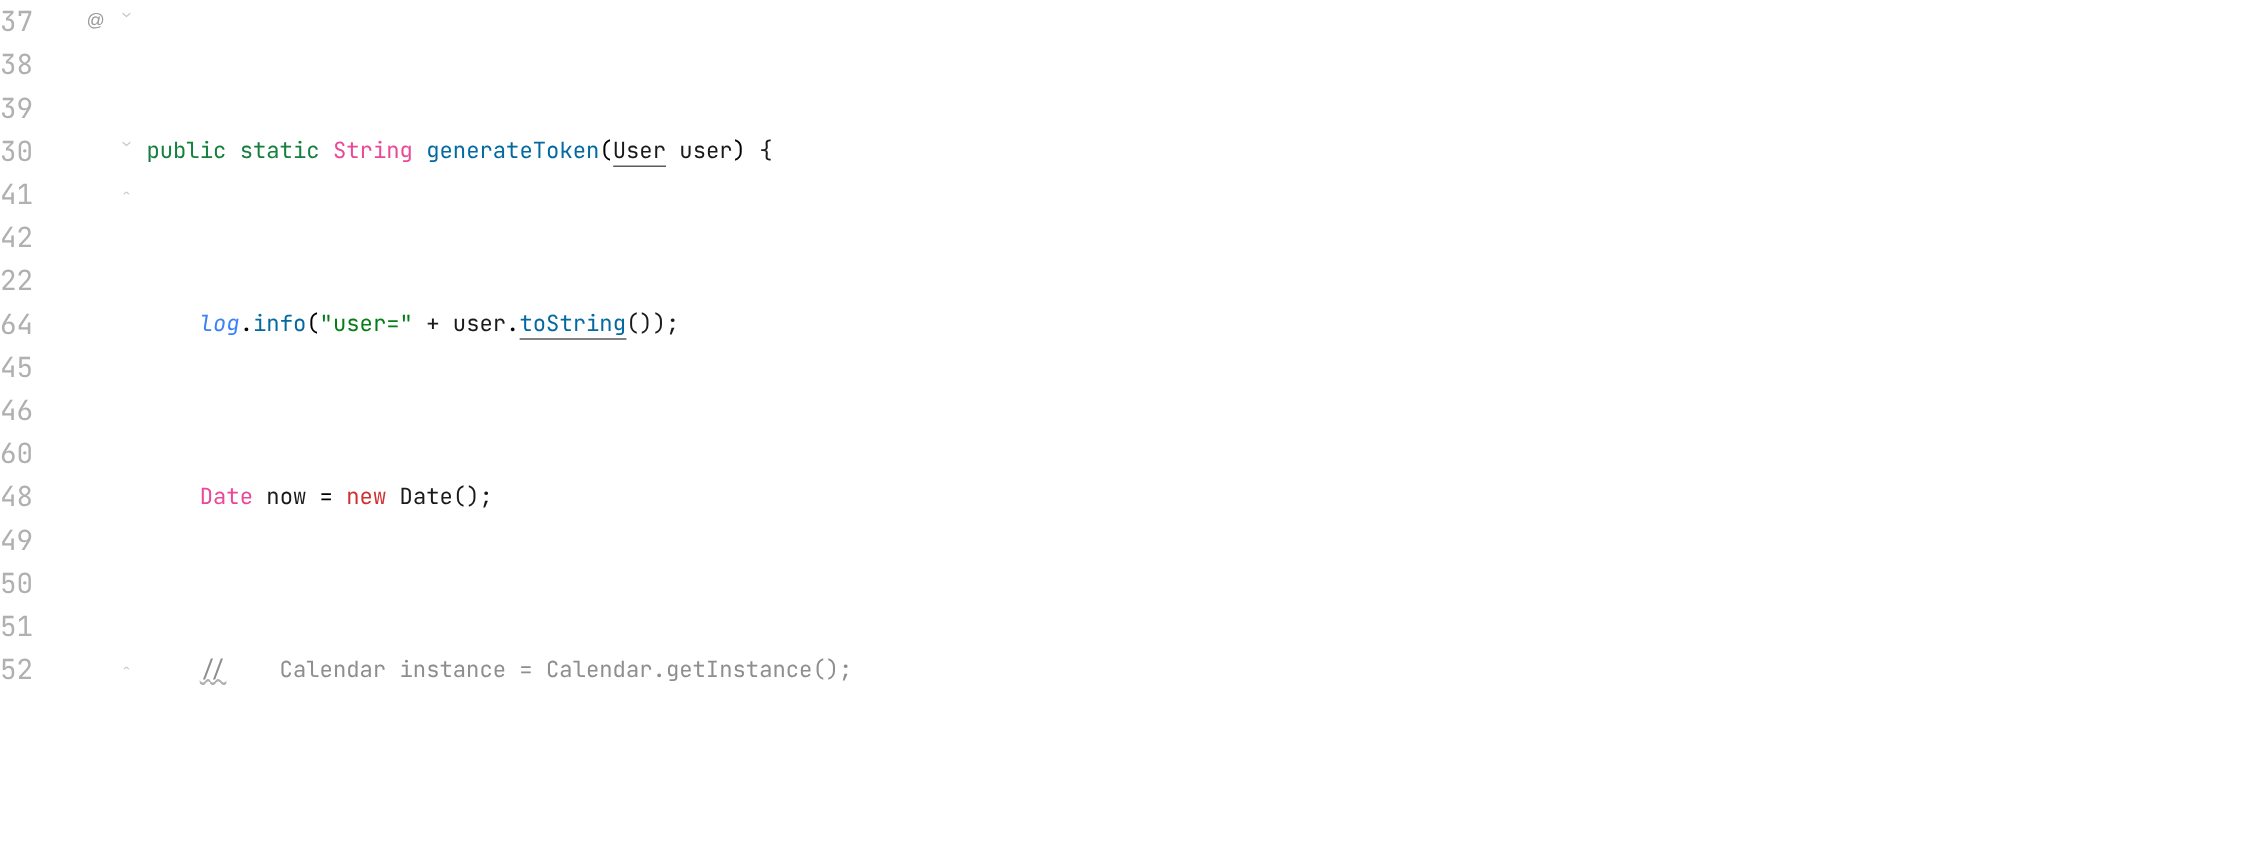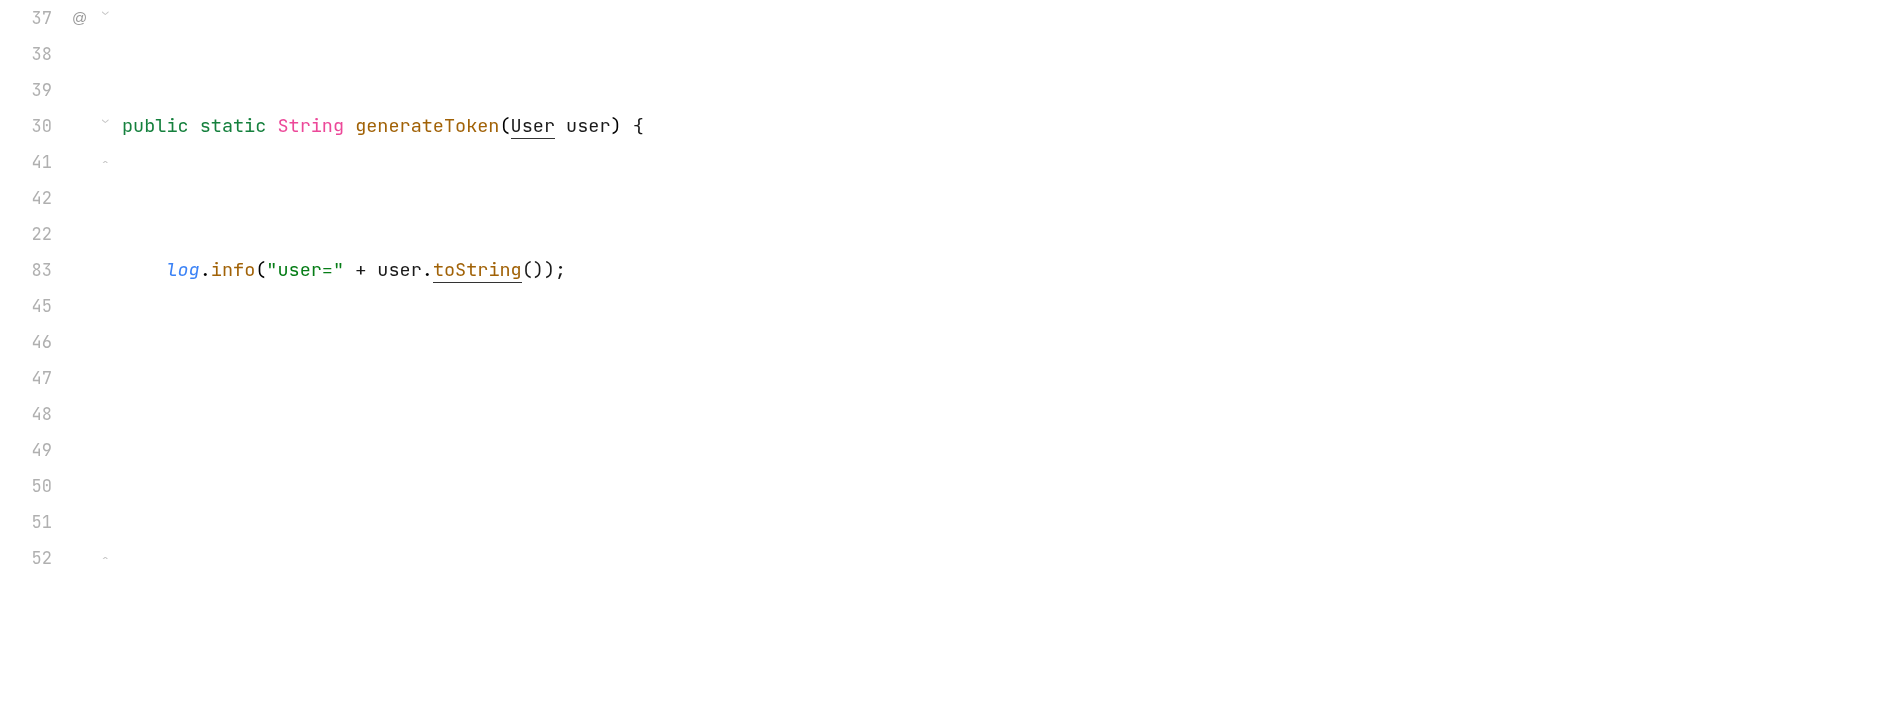--- a/index.html
+++ b/index.html
@@ -13,24 +13,23 @@
       overflow: hidden;
       position: relative;
     }
     .editor {
       display: flex;
       height: 100%;
     }
     .gutter {
       width: 70px;
       background: #fff;
-      text-align: right;
       padding-right: 18px;
       color: #b0b0b0;
-      font-size: 17px;
+      font-size: 23px;
       user-select: none;
       flex-shrink: 0;
     }
     .gutter-line { height: 36px; line-height: 36px; }
     .annotation-col {
       width: 32px;
       flex-shrink: 0;
       position: relative;
     }
     .anno {
@@ -66,42 +65,42 @@
     
     .kw-modifier { color: #15803d; }
     .kw-new { color: #cf3030; }
     .type { color: #ec4899; }
     .type-ref { color: #1a1a1a; border-bottom: 1px solid #555; }
     .ident { color: #1a1a1a; }
     .string-green { color: #067d17; }
     .op { color: #1a1a1a; }
     .paren { color: #1a1a1a; }
     .comment-plain { color: #8e8e8e; }
-    .call { color: #a16207; }
+    .call { color: #0369a1; }
     .underline { border-bottom: 1px solid #333; }
     .log-ident { color: #3b82f6; font-style: italic; }
     .param-name { color: #1a1a1a; }
     .wavy { text-decoration-line: underline; text-decoration-style: wavy; text-decoration-color: #b0b0b0; }
   </style>
 </head>
 <body>
 
 <div class="editor">
   <div class="gutter">
     <div class="gutter-line">37</div>
     <div class="gutter-line">38</div>
     <div class="gutter-line">39</div>
     <div class="gutter-line">30</div>
     <div class="gutter-line">41</div>
     <div class="gutter-line">42</div>
     <div class="gutter-line">22</div>
-    <div class="gutter-line">83</div>
+    <div class="gutter-line">64</div>
     <div class="gutter-line">45</div>
     <div class="gutter-line">46</div>
-    <div class="gutter-line">47</div>
+    <div class="gutter-line">60</div>
     <div class="gutter-line">48</div>
     <div class="gutter-line">49</div>
     <div class="gutter-line">50</div>
     <div class="gutter-line">51</div>
     <div class="gutter-line">52</div>
   </div>
 
   <div class="annotation-col">
     <div class="anno" style="top:0px;">@</div>
   </div>
@@ -112,21 +111,23 @@
     <span class="fold-handle" style="top:156px;">⌃</span>
     <span class="fold-handle" style="top:552px;">⌃</span>
   </div>
 
   <div class="code">
     
     <div class="code-line"><span class="kw-modifier">public</span> <span class="kw-modifier">static</span> <span class="type">String</span> <span class="call">generateToken</span>(<span class="type-ref underline">User</span> <span class="param-name">user</span>) <span class="paren">{</span></div>
     
     <div class="code-line">    <span class="log-ident">log</span>.<span class="call">info</span>(<span class="string-green">"user="</span><span class="op"> + </span><span class="ident">user</span>.<span class="call underline">toString</span><span class="paren">());</span></div>
     
+    <div class="code-line">    <span class="type">Date</span> <span class="ident">now</span><span> = </span><span class="kw-new">new</span> <span class="ident">Date</span><span class="paren">();</span></div>
     
+    <div class="code-line">    <span class="comment-plain wavy">//</span><span class="comment-plain">    Calendar instance = Calendar.getInstance();</span></div>
     
     
     
     
     
     
     
     
     
     

